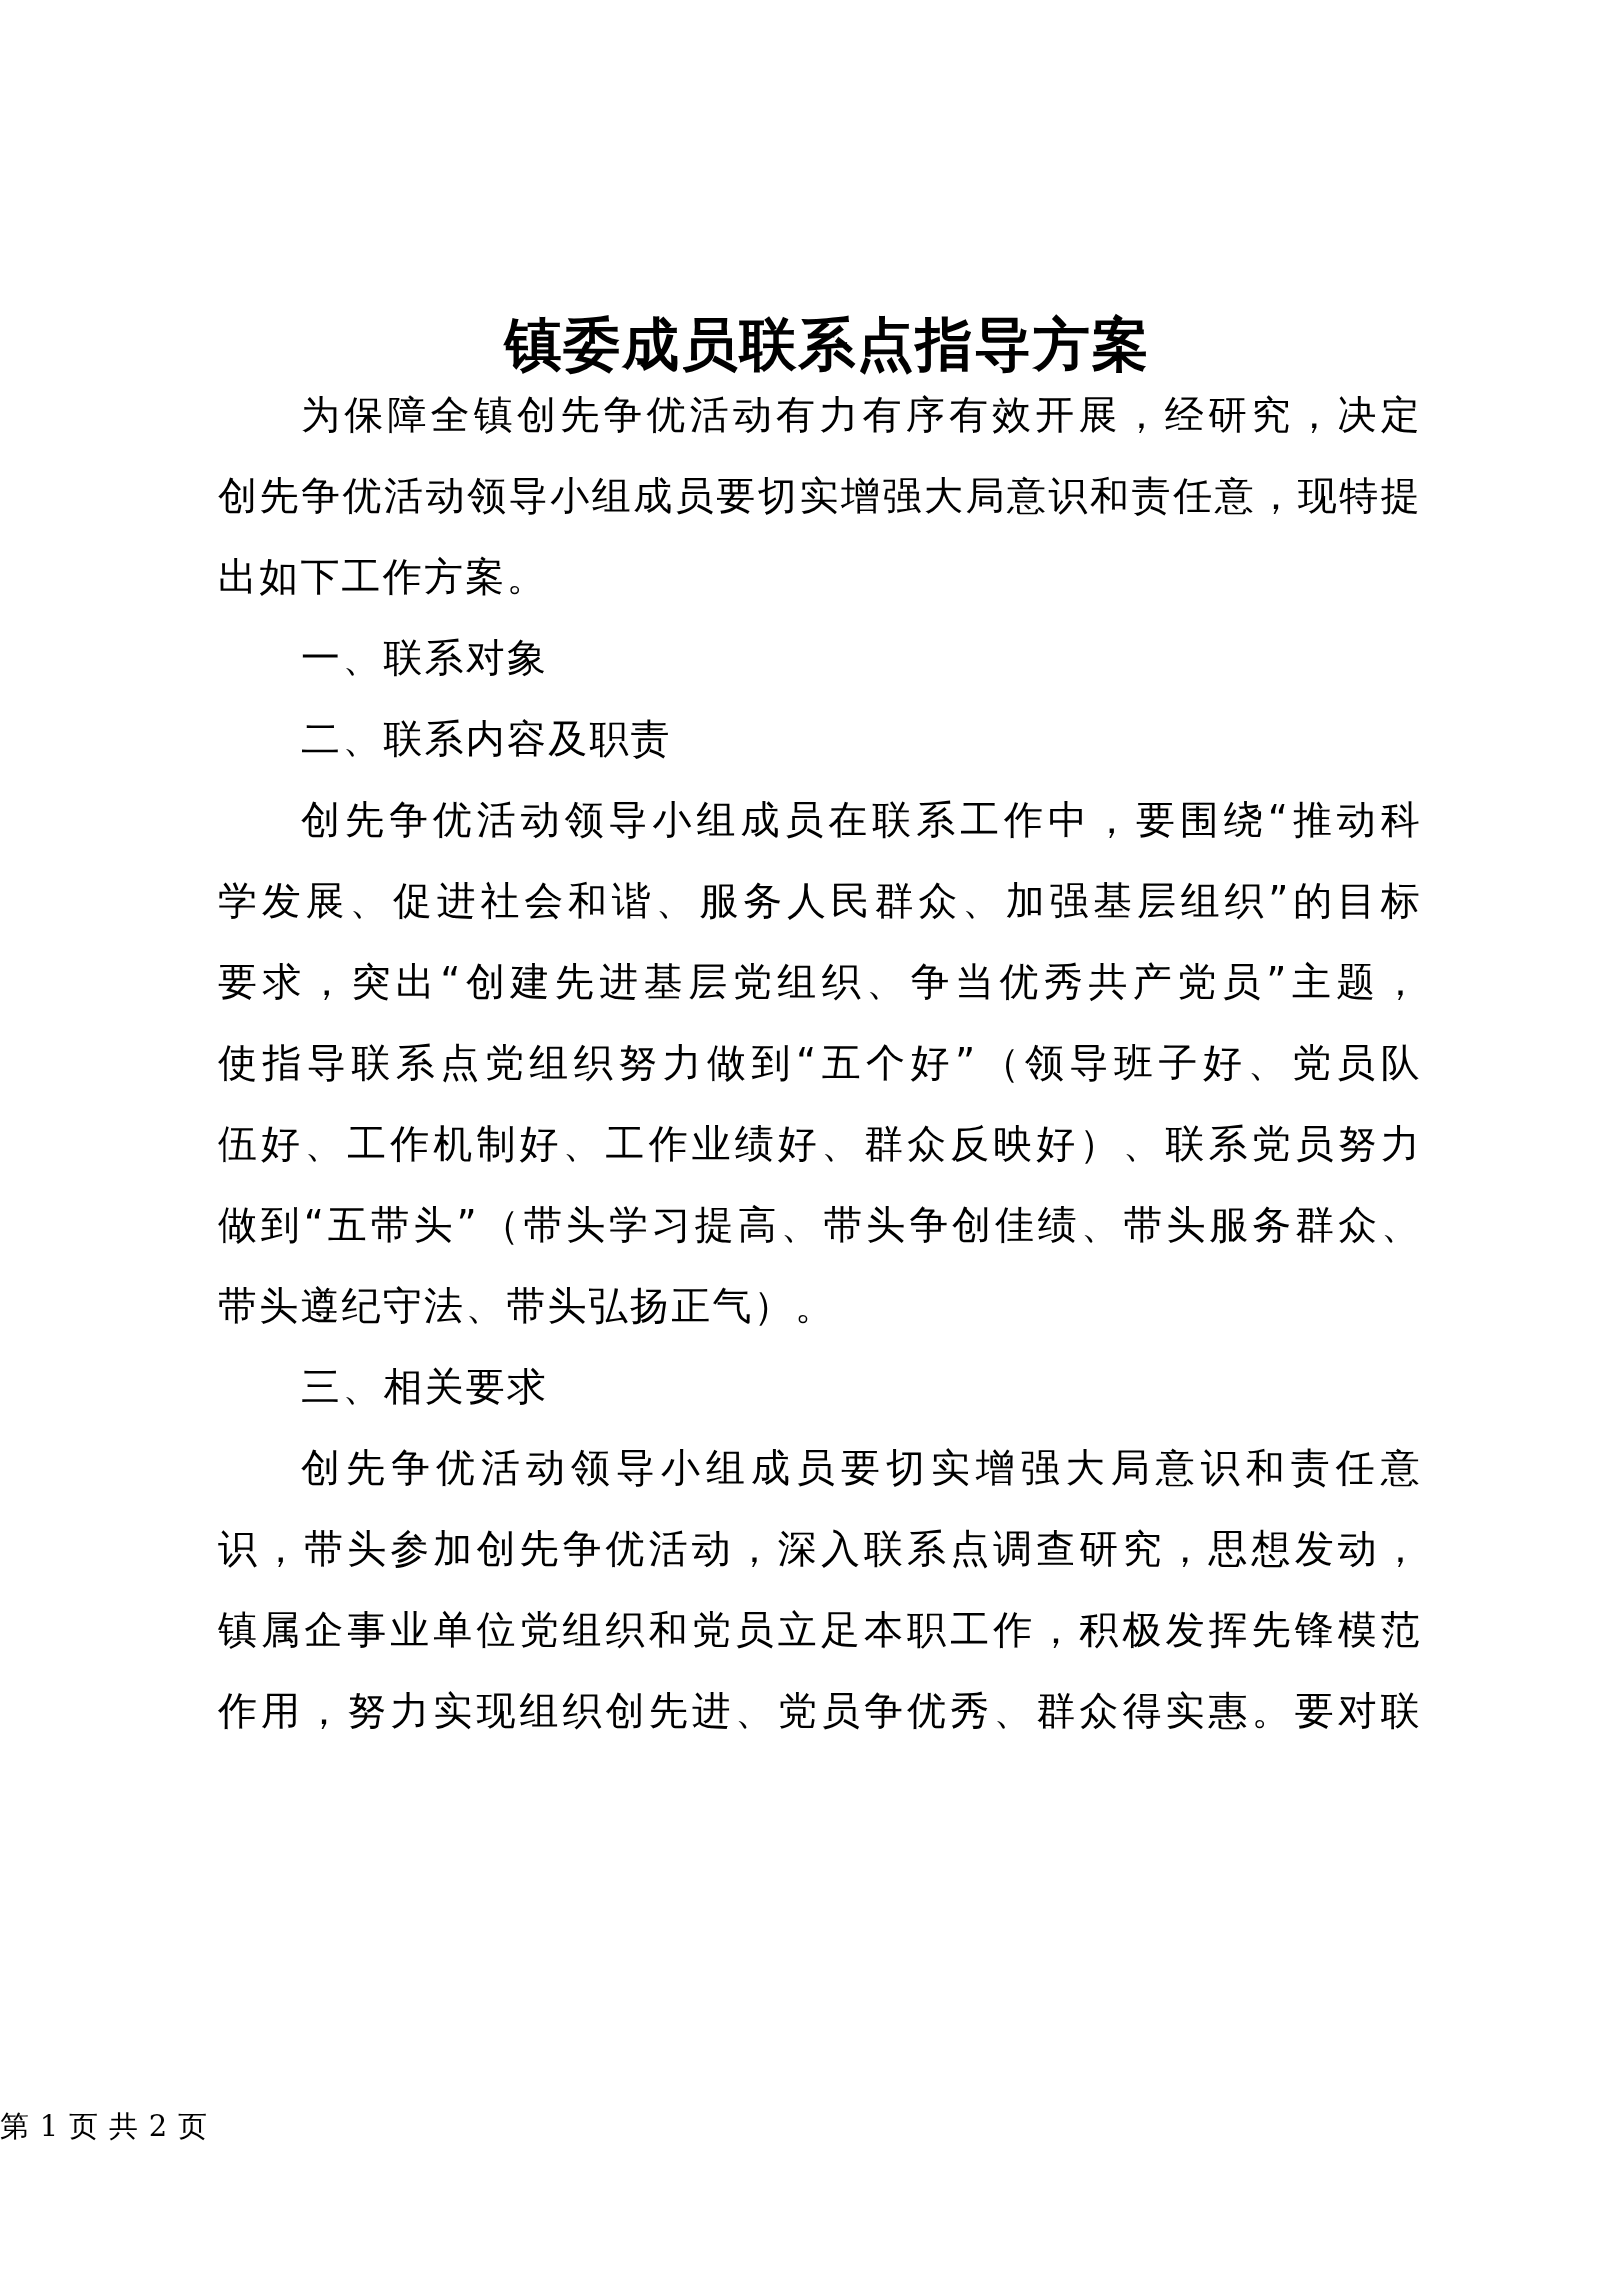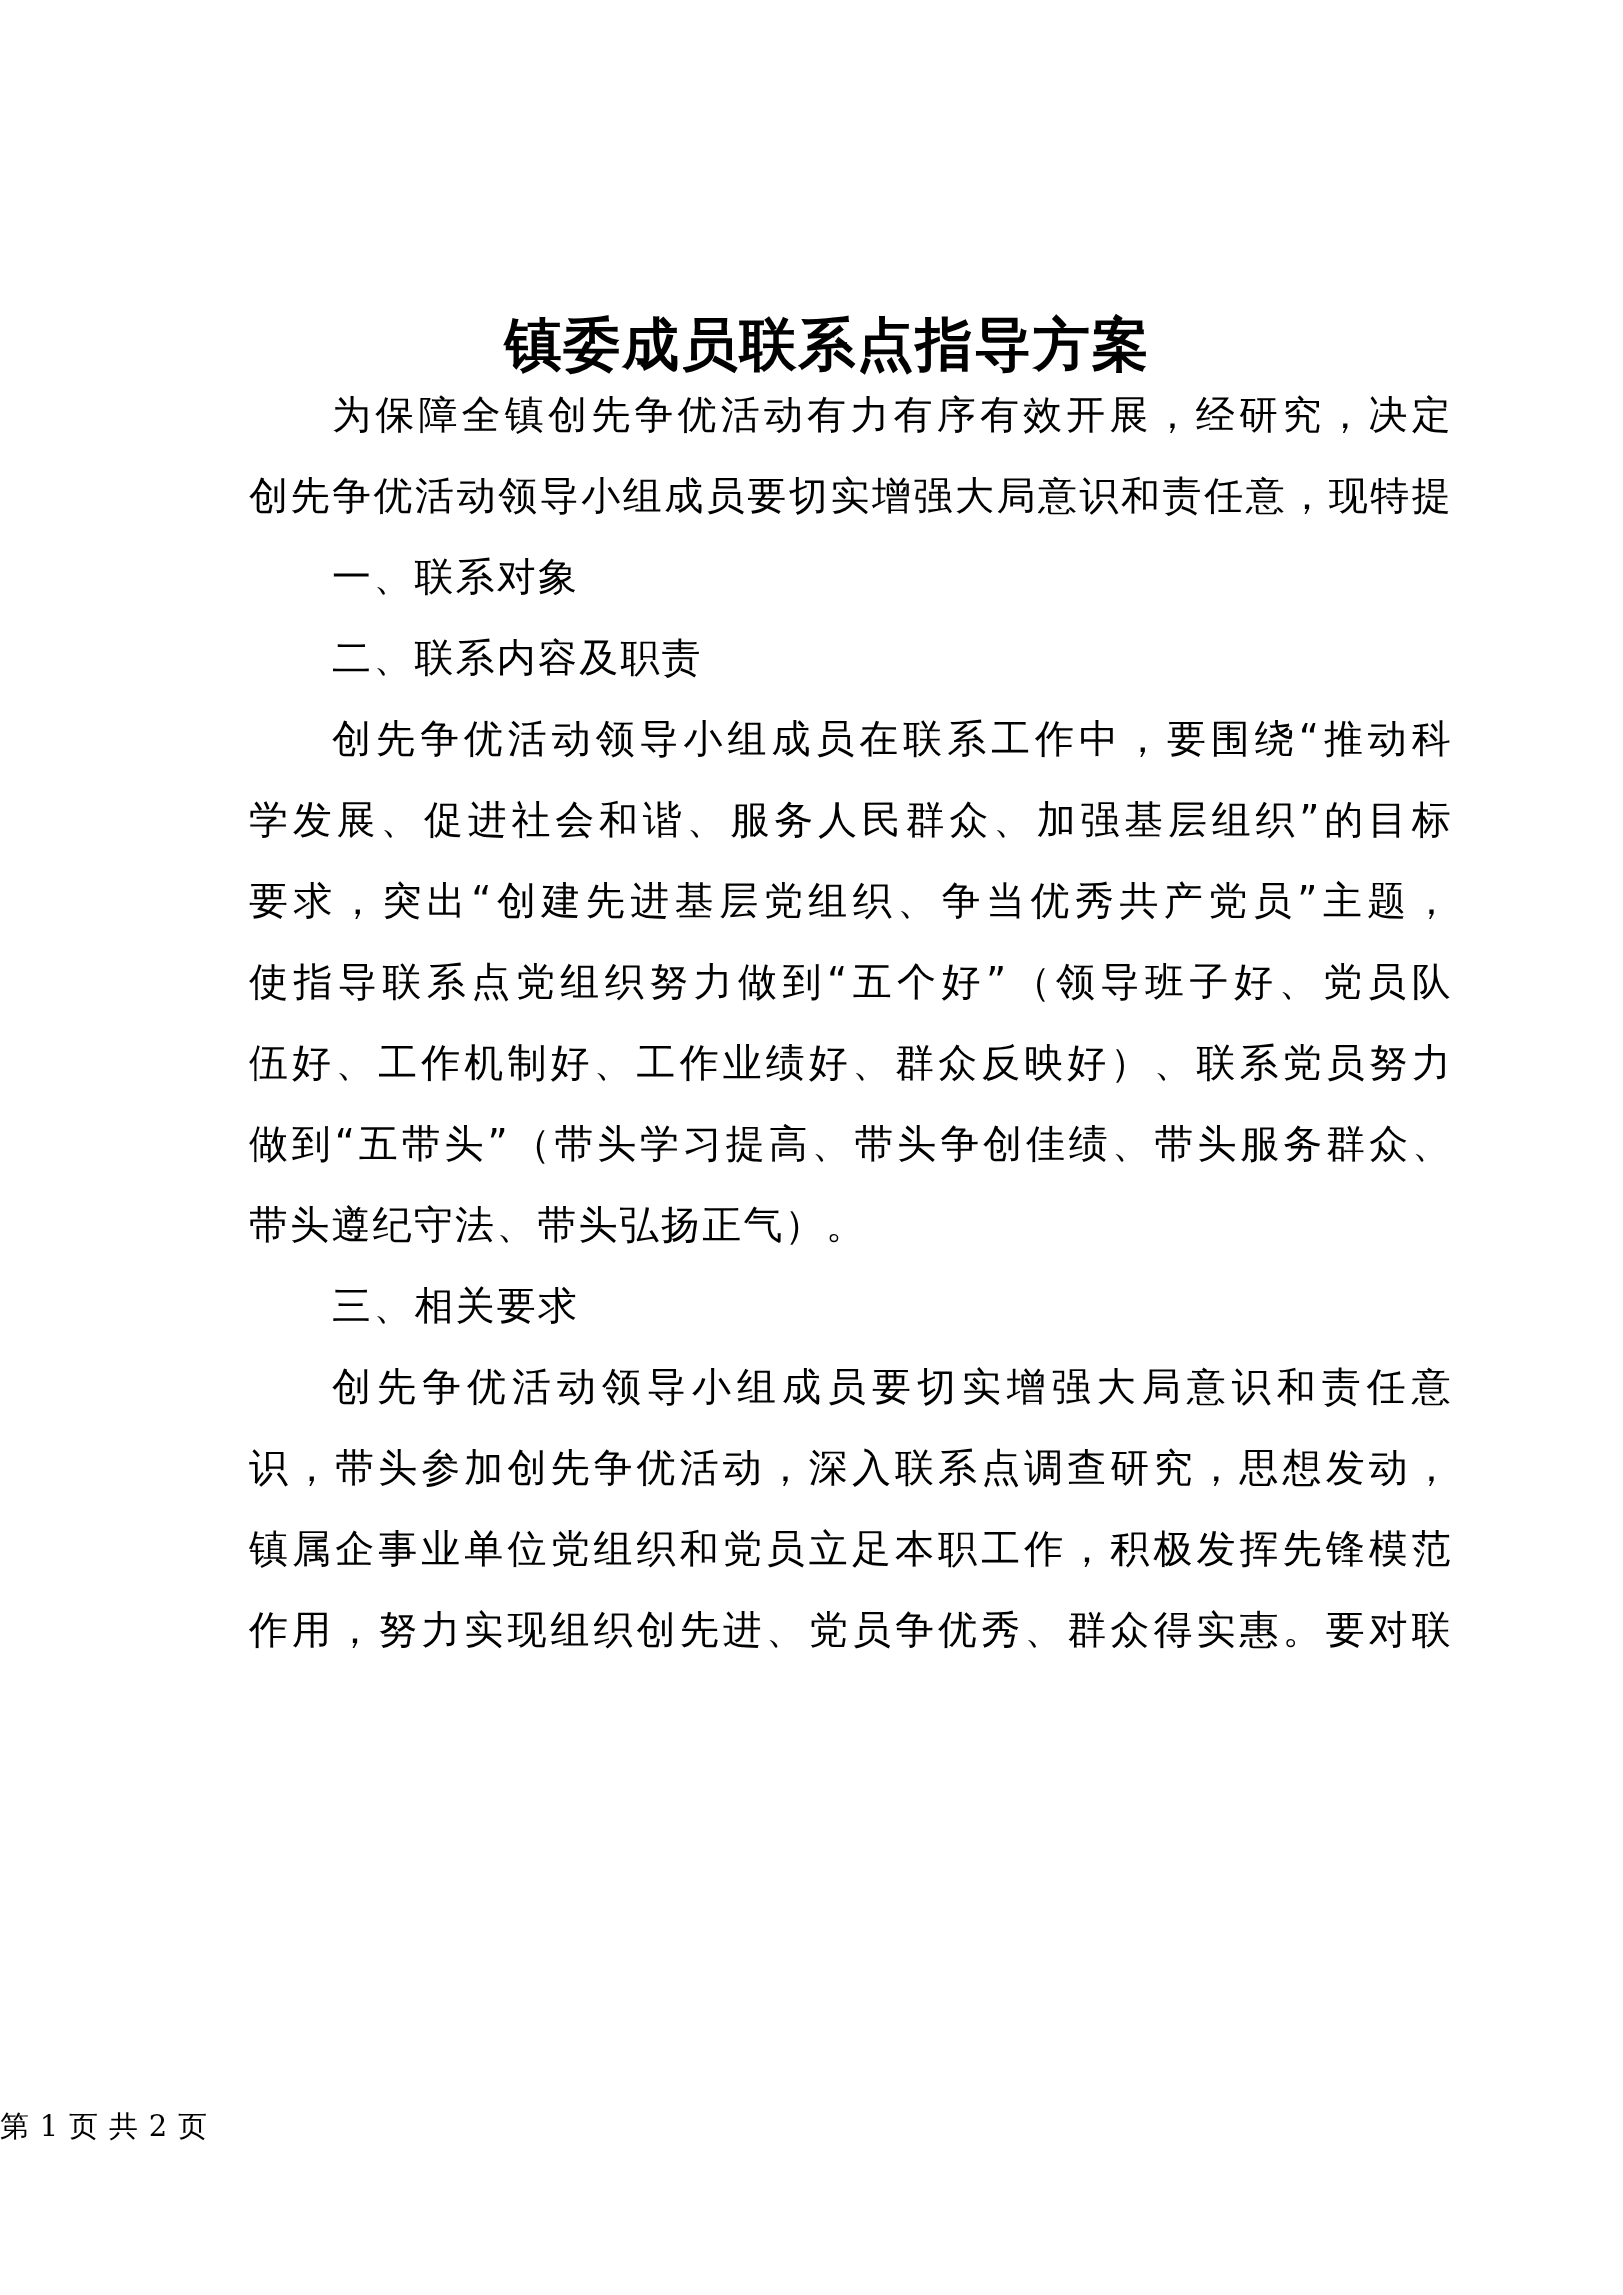--- a/index.html
+++ b/index.html
@@ -39,21 +39,20 @@
     .body {
       position: absolute;
       left: 218px;
       top: 374px;
       width: 1204px;
       font-size: 39px;
       line-height: 81px;
       letter-spacing: 2.2px;
       text-align: justify;
       text-align-last: left;
-      margin-left: 31px;
     }
     .body p {
       margin: 0;
       padding: 0;
     }
     .indent {
       text-indent: 83px;
     }
     .line {
       display: block;
@@ -79,20 +78,21 @@
 <body>
 
 <div class="page">
   <h1 class="title">镇委成员联系点指导方案</h1>
 
   <div class="body">
 
     <p class="indent">
       <span class="line">为保障全镇创先争优活动有力有序有效开展，经研究，决定</span>
       <span class="line" style="text-indent:0">创先争优活动领导小组成员要切实增强大局意识和责任意，现特提</span>
+      <span class="line last" style="text-indent:0">出如下工作方案。</span>
     </p>
 
     <p class="indent">
       <span class="line last">一、联系对象</span>
     </p>
 
 
     <p class="indent">
       <span class="line last">二、联系内容及职责</span>
     </p>

